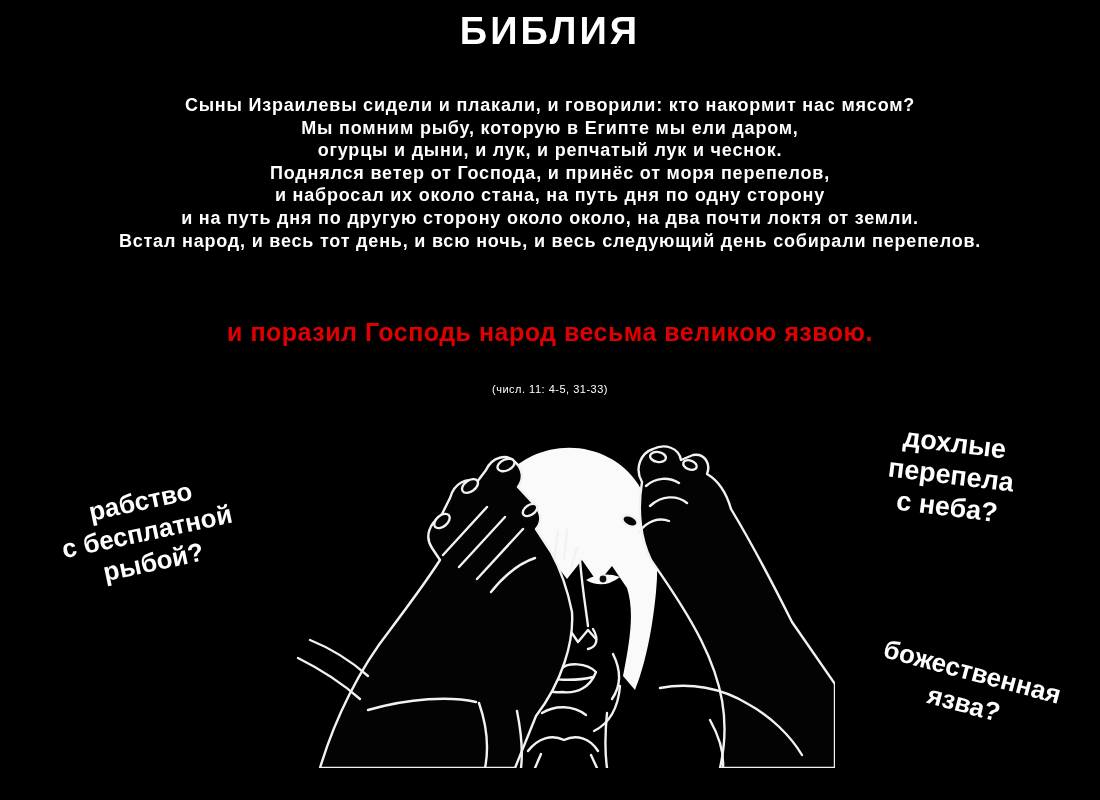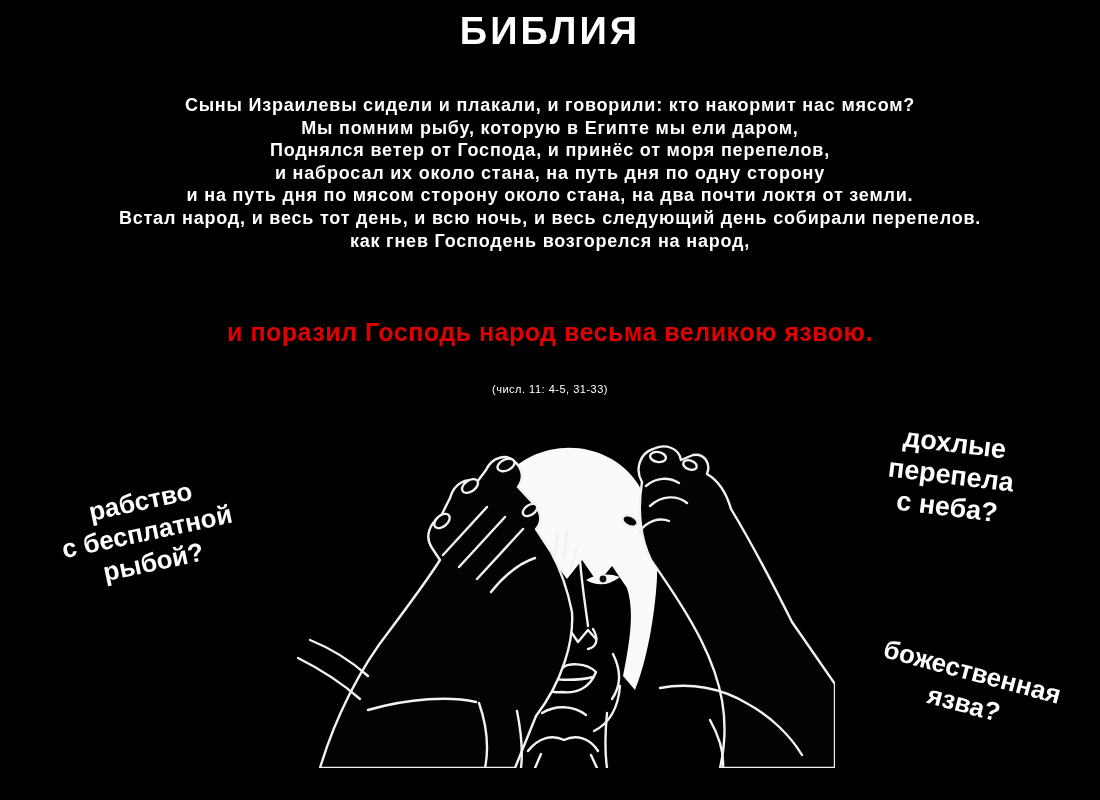--- a/index.html
+++ b/index.html
@@ -70,25 +70,25 @@
 </head>
 <body>
 
 <div class="stage">
 
   <div class="title">БИБЛИЯ</div>
 
   <div class="poem">
     <div>Сыны Израилевы сидели и плакали, и говорили: кто накормит нас мясом?</div>
     <div>Мы помним рыбу, которую в Египте мы ели даром,</div>
+    <div>огурцы и дыни, и лук, и репчатый лук и чеснок.</div>
     <div>Поднялся ветер от Господа, и принёс от моря перепелов,</div>
     <div>и набросал их около стана, на путь дня по одну сторону</div>
-    <div>и на путь дня по мясом сторону около стана, на два почти локтя от земли.</div>
+    <div>и на путь дня по другую сторону около около, на два почти локтя от земли.</div>
     <div>Встал народ, и весь тот день, и всю ночь, и весь следующий день собирали перепелов.</div>
-    <div>как гнев Господень возгорелся на народ,</div>
   </div>
 
   <div class="emphasis">и поразил Господь народ весьма великою язвою.</div>
 
   <div class="citation">(числ. 11: 4-5, 31-33)</div>
 
   <div class="figure">
     <svg viewBox="0 0 545 348" xmlns="http://www.w3.org/2000/svg">
       <g stroke="#f2f2f2" stroke-width="2.4" stroke-linecap="round" stroke-linejoin="round" fill="none">
 

